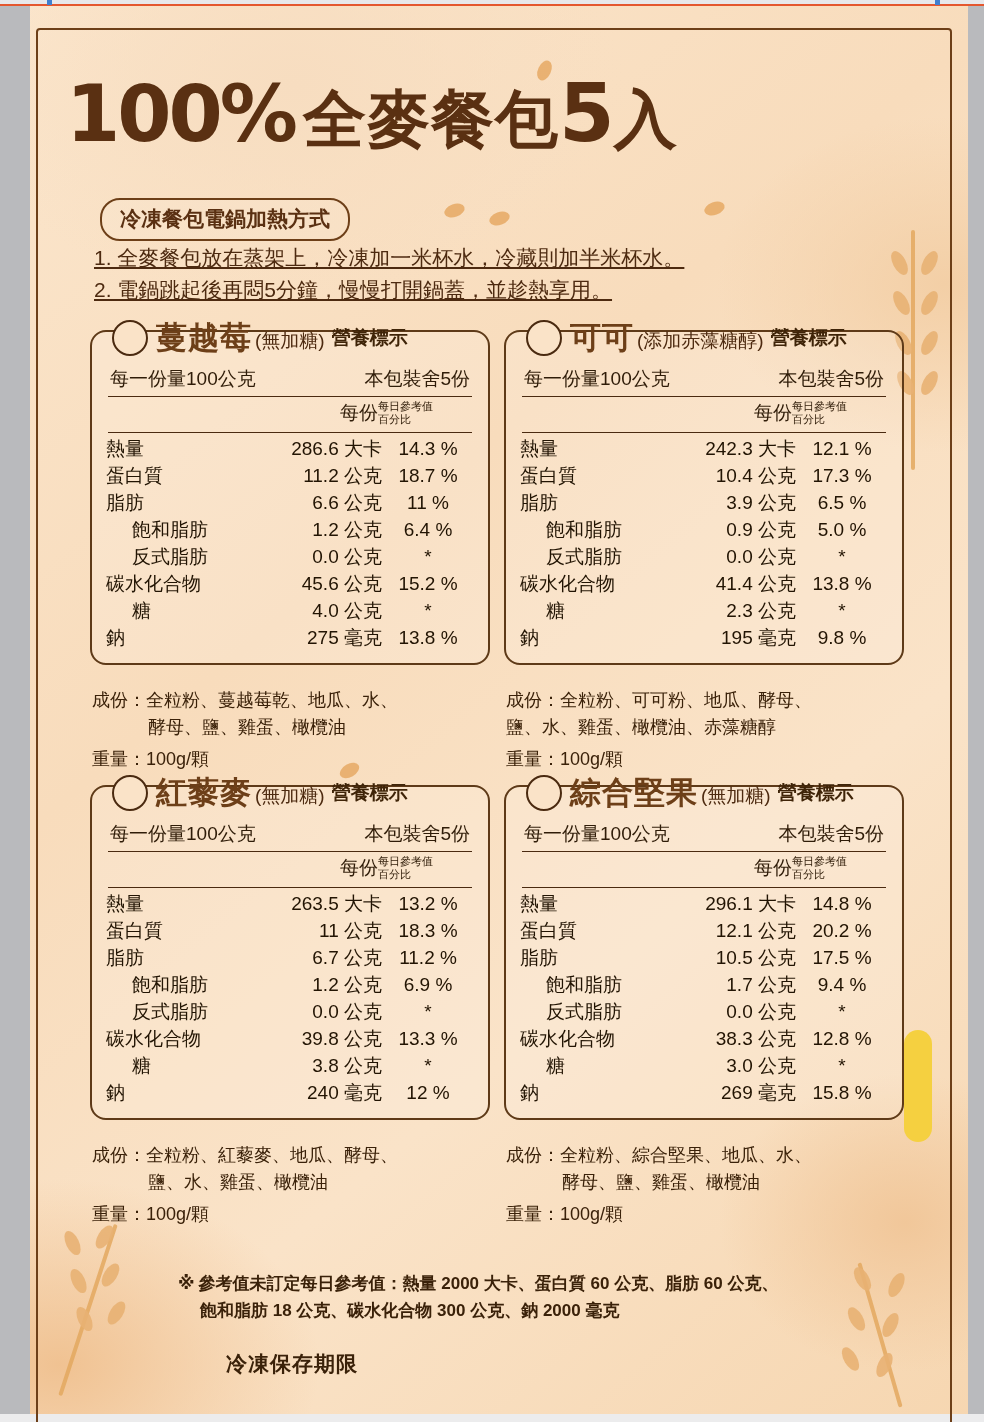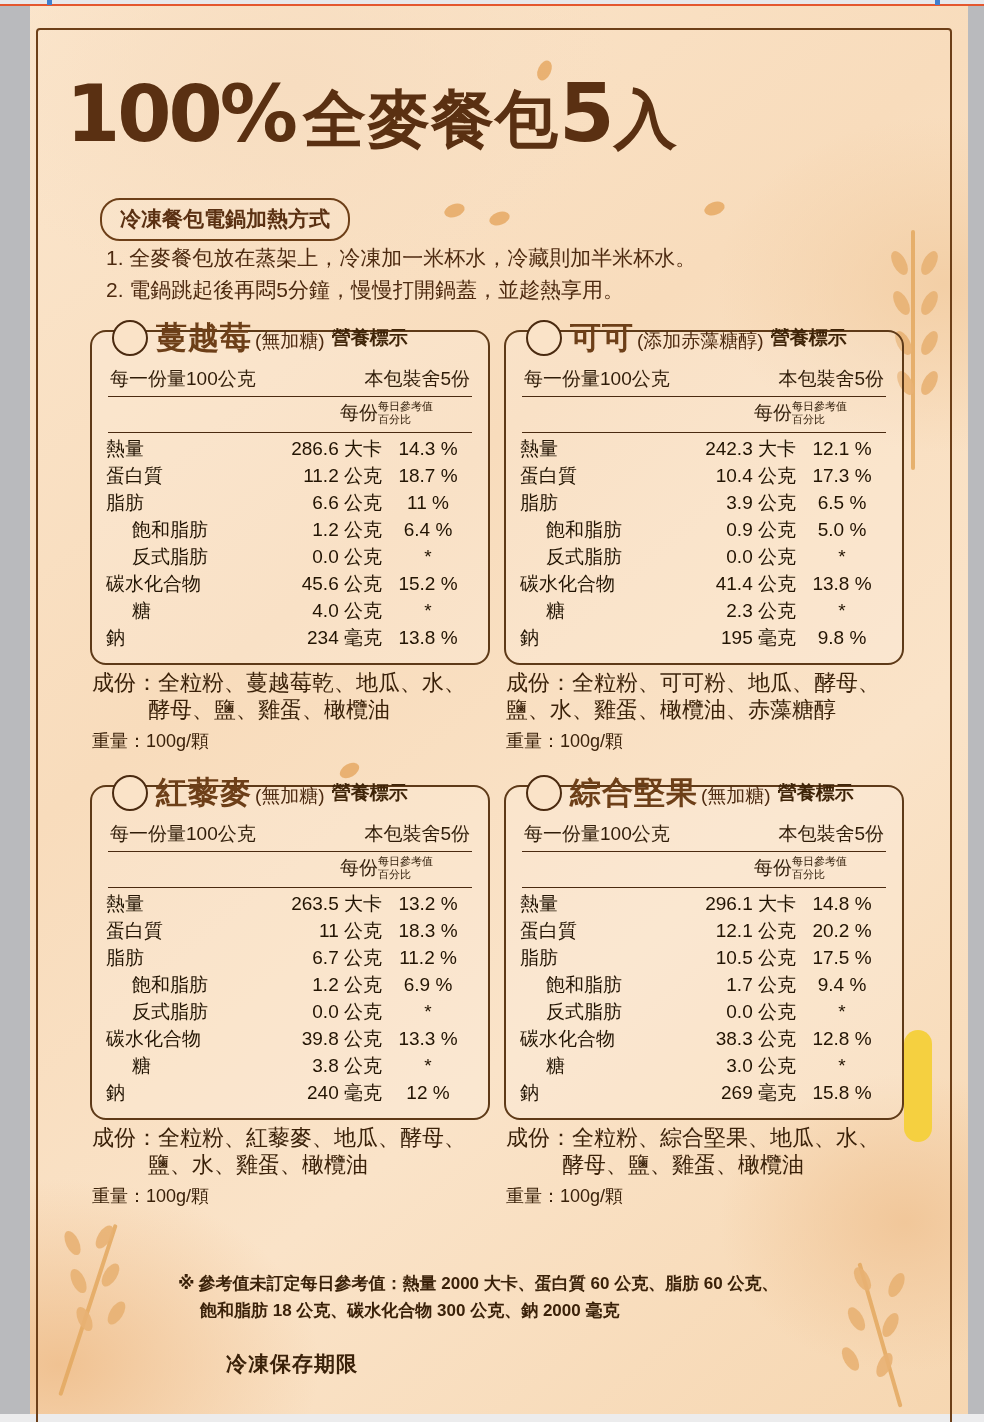--- a/index.html
+++ b/index.html
@@ -139,26 +139,27 @@
     padding: 5px 18px 6px 18px;
     border: 2px solid #6d3f18;
     border-radius: 20px;
     color: #5a3012;
     font-size: 21px;
     font-weight: 700;
     background: rgba(255,255,255,0.08);
   }
   .steps {
     position: absolute;
-    left: 68px;
+    left: 56px;
     top: 212px;
     width: 830px;
     color: #4d2a10;
     font-size: 21px;
     line-height: 32px;
+    text-decoration: underline;
   }
 
   
   .block {
     position: absolute;
     width: 400px;
   }
   .b1 { left: 52px;  top: 300px; }
   .b2 { left: 466px; top: 300px; }
   .b3 { left: 52px;  top: 755px; }
@@ -236,22 +237,22 @@
     font-size: 19px;
     color: #221403;
     line-height: 27px;
   }
   .nut-row .c1 { flex: 1; }
   .nut-row .c1.indent { padding-left: 26px; }
   .nut-row .c2 { width: 118px; text-align: right; }
   .nut-row .c3 { width: 92px; text-align: center; }
 
   .ingredients {
-    margin-top: 4px;
-    font-size: 22px;
+    margin-top: 22px;
+    font-size: 18px;
     line-height: 27px;
     color: #3a2109;
     padding-left: 2px;
   }
   .ing-cont { padding-left: 56px; }
   .weight {
     margin-top: 6px;
     font-size: 18px;
     color: #3a2109;
     padding-left: 2px;
@@ -402,21 +403,21 @@
               <span class="c2">45.6 公克</span>
               <span class="c3">15.2 %</span>
             </div>
           <div class="nut-row">
               <span class="c1 indent">糖</span>
               <span class="c2">4.0 公克</span>
               <span class="c3">*</span>
             </div>
           <div class="nut-row">
               <span class="c1">鈉</span>
-              <span class="c2">234 毫克</span>
+              <span class="c2">275 毫克</span>
               <span class="c3">13.8 %</span>
             </div>
         </div>
       </div>
       <div class="ingredients">
         <div><span>成份：</span><span>全粒粉、蔓越莓乾、地瓜、水、</span></div>
         <div class="ing-cont">酵母、鹽、雞蛋、橄欖油</div>
       </div>
       <div class="weight"><span>重量：</span><span>100g/顆</span></div>
     </div>

